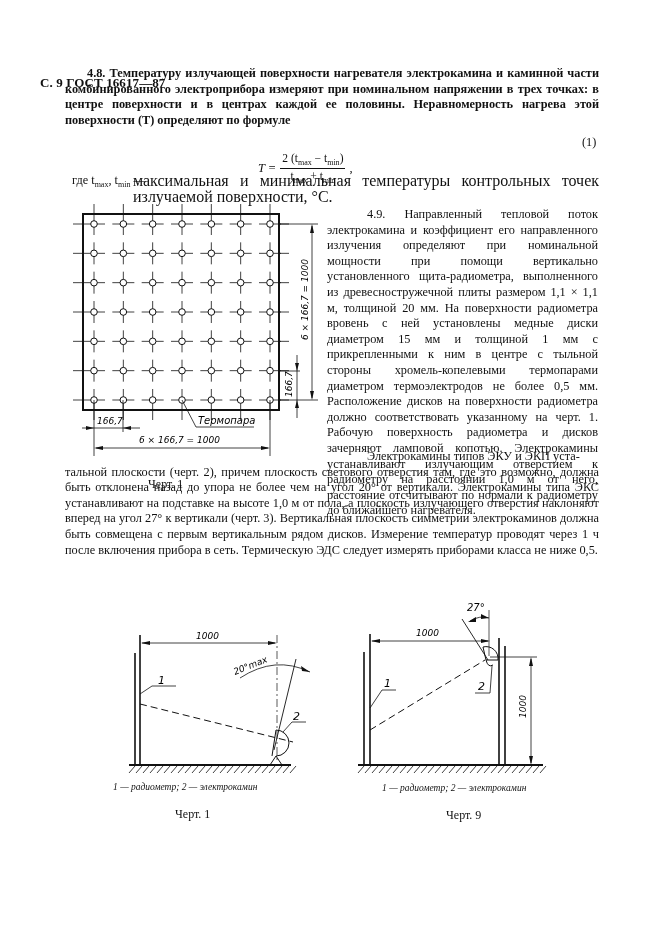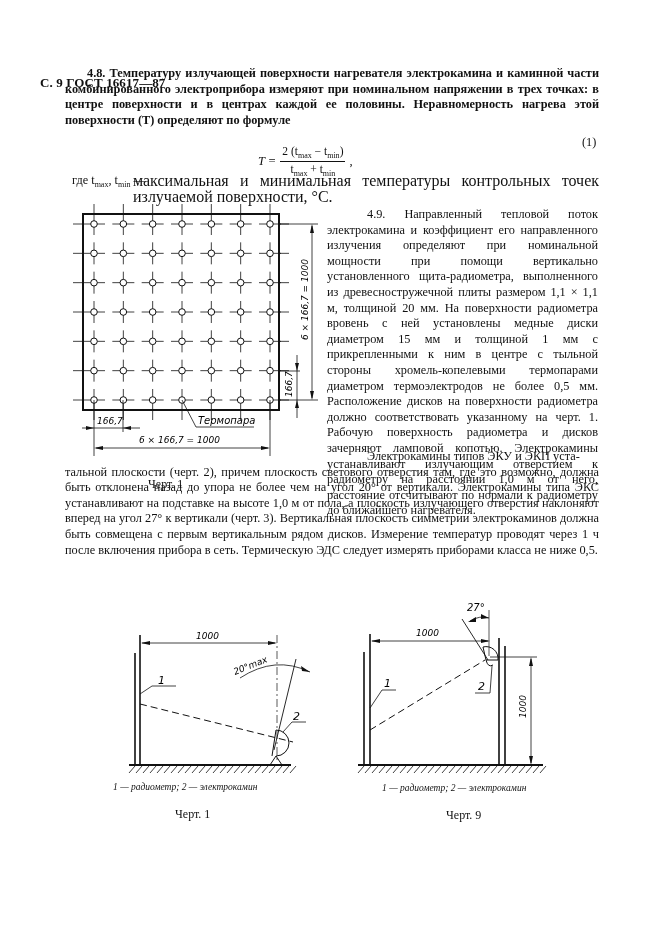--- a/index.html
+++ b/index.html
@@ -15,21 +15,21 @@
       margin-top: 28px;
     }
     .para {
       font-size: 12.3px; line-height: 15.6px; text-align: justify;
       margin: 0;
     }
     .p48w { left: 65px; top: 66px; width: 534px; font-weight: bold; }
     .formula {
       left: 258px; top: 136px; font-size: 12.5px; display: flex; align-items: center;
     }
-    .formula .frac { display: inline-flex; flex-direction: column; align-items: center; margin: 9px 4px; }
+    .formula .frac { display: inline-flex; flex-direction: column; align-items: center; margin: 16px 4px; }
     .formula .num { border-bottom: 1px solid #111; padding: 0 2px 1px 2px; font-size: 11.5px; }
     .formula .den { padding-top: 1px; font-size: 11.5px; }
     .formula sub { font-size: 8px; }
     .eqnum { left: 582px; top: 135px; font-size: 12.3px; }
     .where { left: 65px; top: 173px; width: 534px; }
     .where .label { position: absolute; left: 7px; top: 0; font-size: 12.3px; }
     .where .text { position: absolute; left: 68px; top: 0; width: 466px; font-size: 16px; line-height: 15.6px; text-align: justify; }
     .p49 { left: 327px; top: 199px; width: 271px; }
     .p49 .para { text-indent: 40px; margin-top: 8px; }
     .cap1 { left: 148px; top: 477px; font-size: 12px; }

